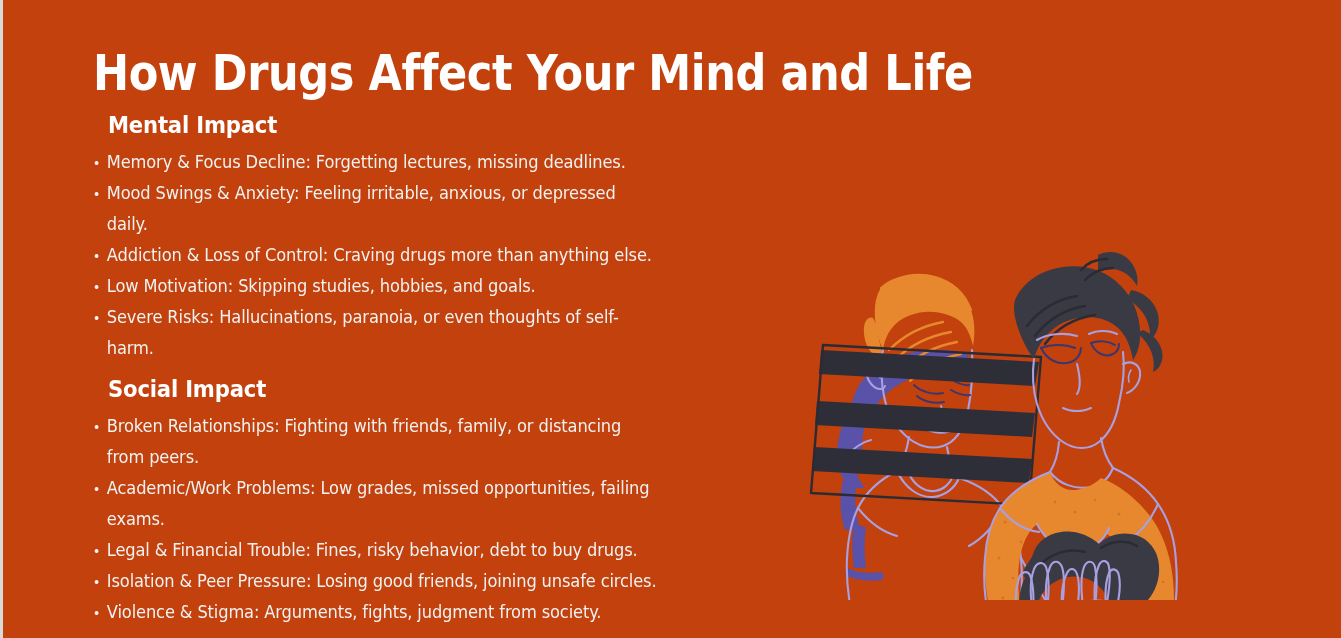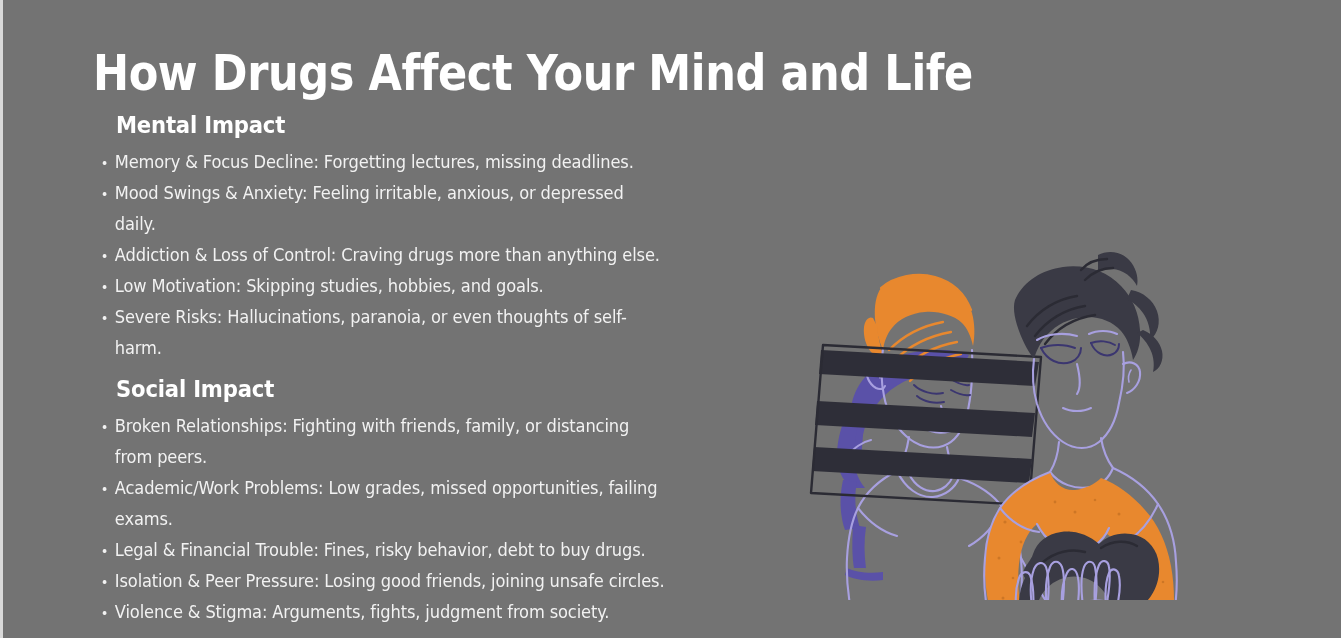--- a/index.html
+++ b/index.html
@@ -7,21 +7,21 @@
     padding: 0;
     background: #000000;
   }
   body {
     font-family: "Liberation Sans", sans-serif;
   }
   #slide {
     position: relative;
     width: 1341px;
     height: 638px;
-    background: #737373;
+    background: #c2410c;
     overflow: hidden;
     border-left: 3px solid #d9d9d9;
     box-sizing: border-box;
   }
 
   
   #title {
     position: absolute;
     left: 90px;
     top: 10px;
@@ -32,21 +32,21 @@
     letter-spacing: -0.5px;
     transform: scaleX(0.88);
     transform-origin: left top;
     white-space: nowrap;
     line-height: 1.25;
   }
 
   
   #content {
     position: absolute;
-    left: 96px;
+    left: 88px;
     top: 110px;
     width: 610px;
   }
   .section-heading {
     color: #ffffff;
     font-family: "DejaVu Sans", sans-serif;
     font-size: 23px;
     font-weight: bold;
     letter-spacing: -0.2px;
     transform: scaleX(0.92);

